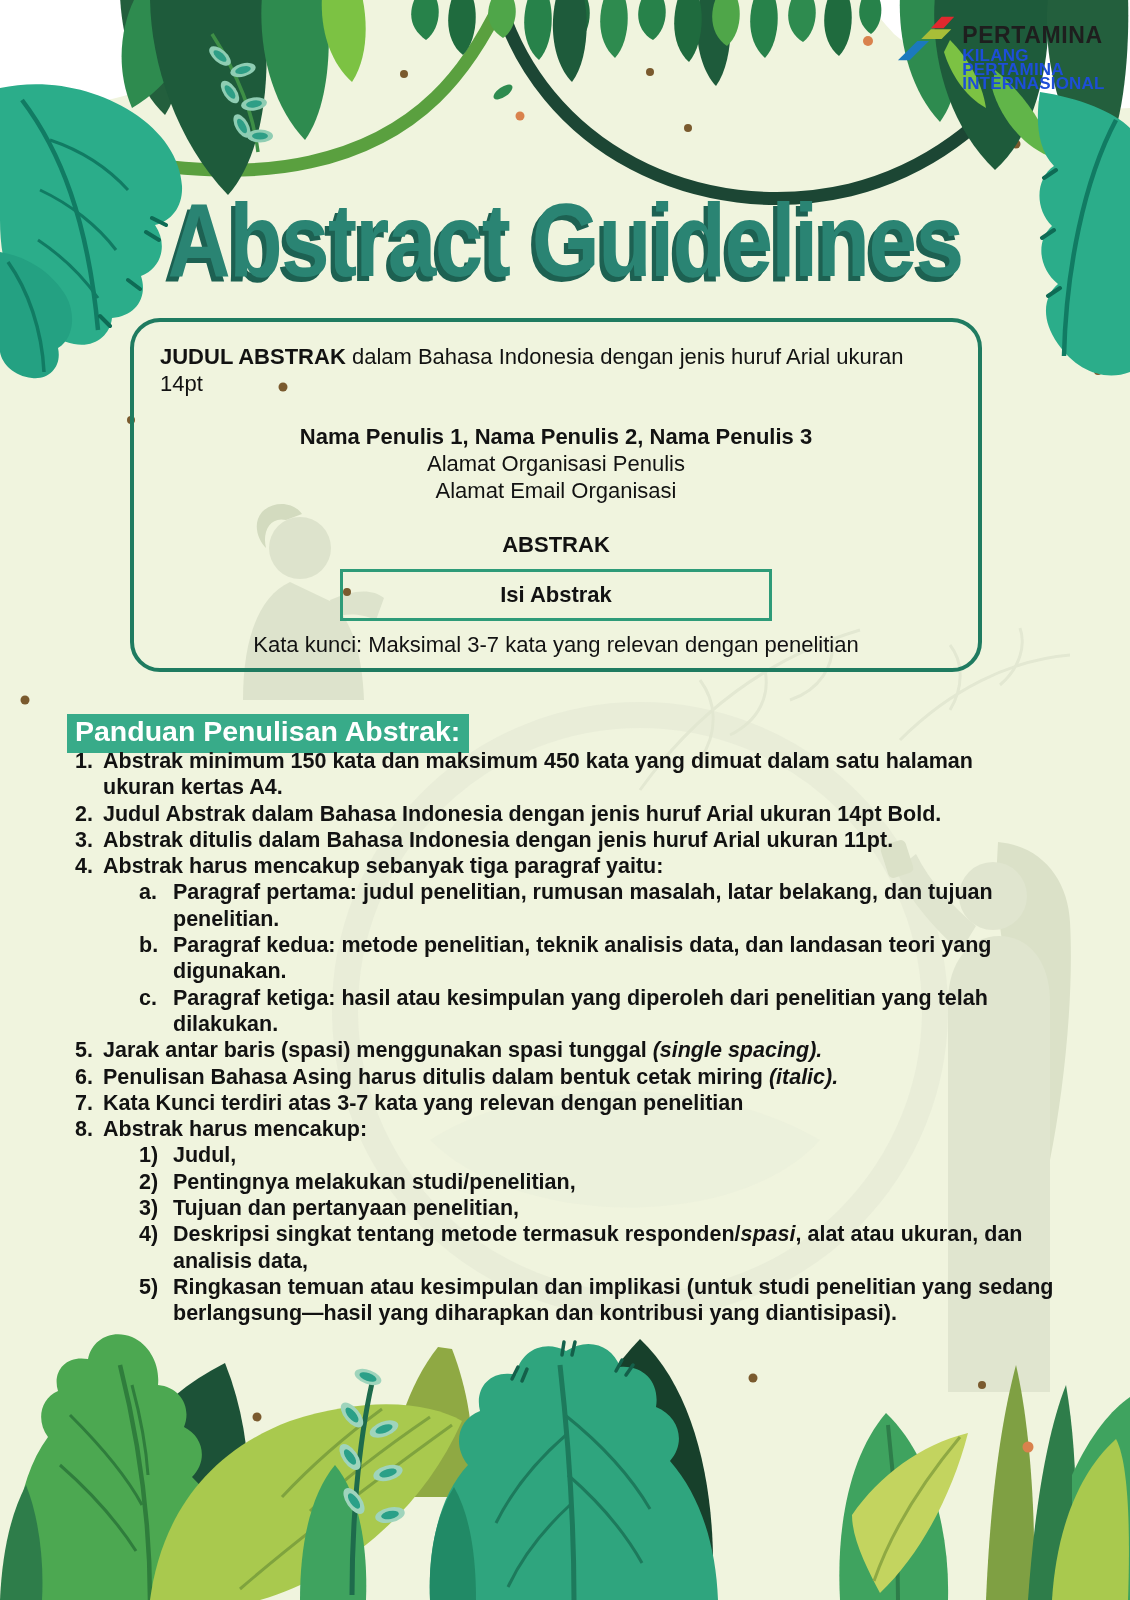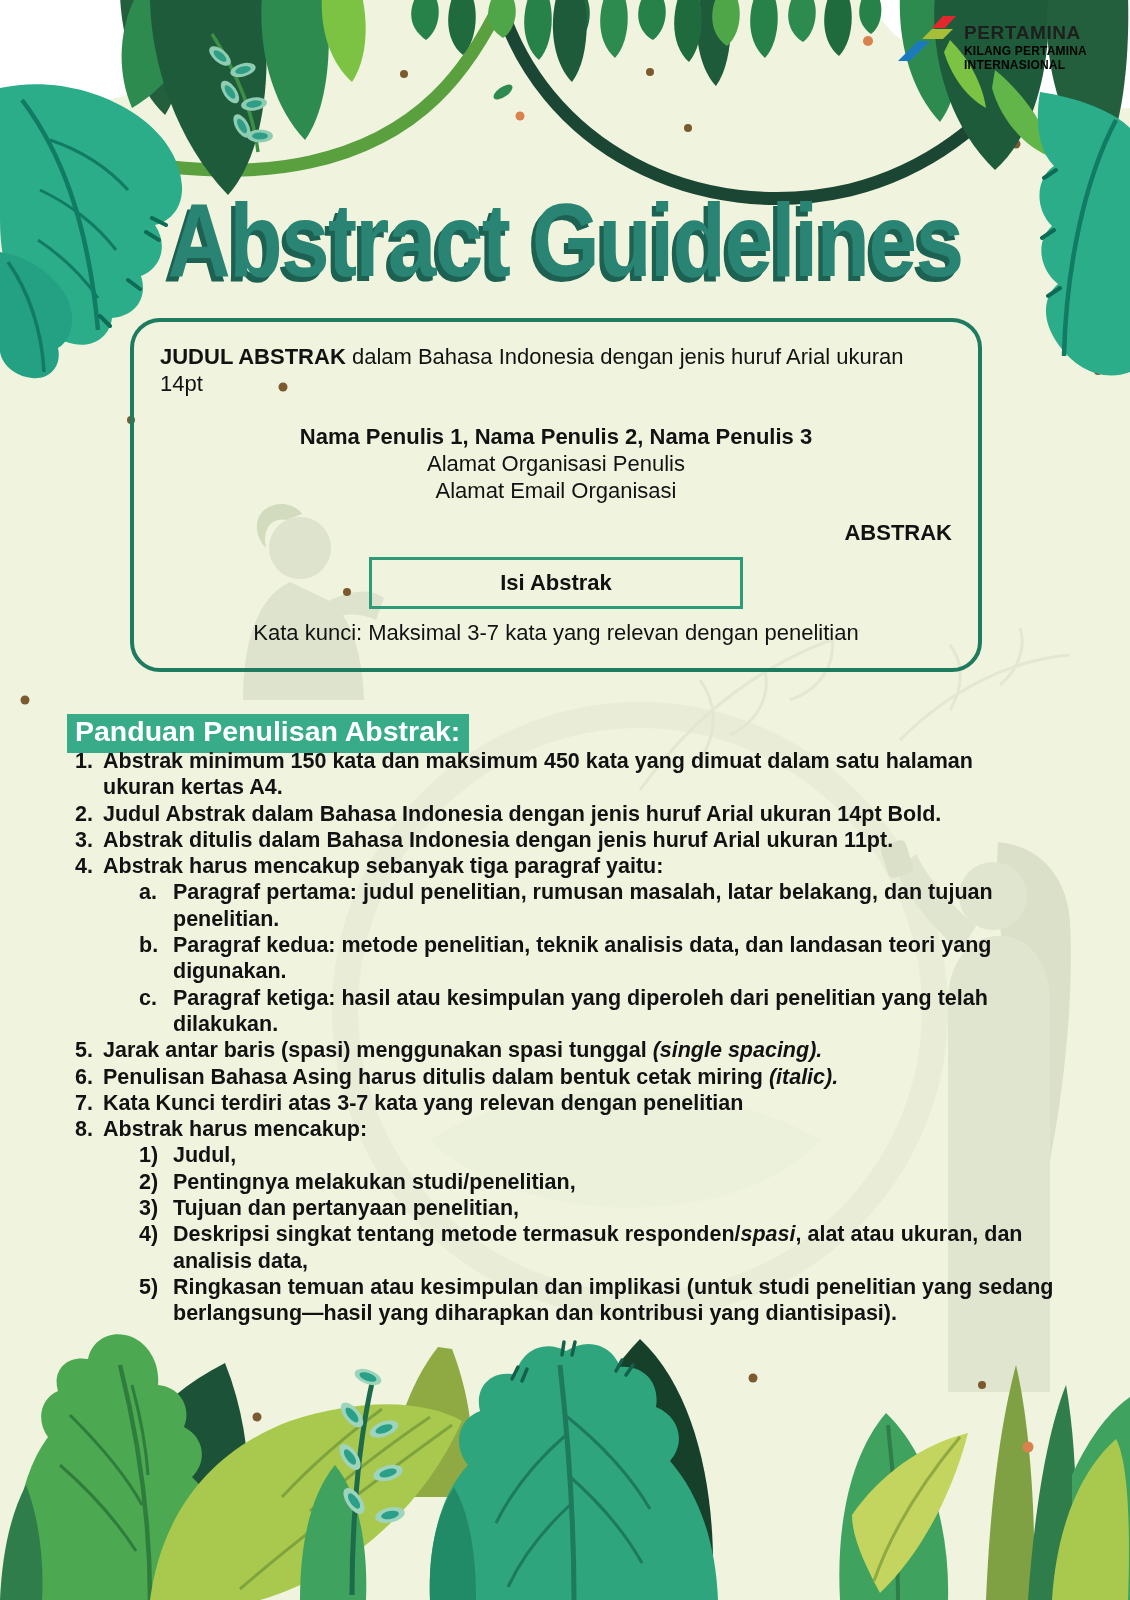--- a/index.html
+++ b/index.html
@@ -15,43 +15,43 @@
   }
   .poster *{box-sizing:border-box;}
   svg.layer{position:absolute; left:0; top:0; display:block;}
 
   
   .logo-ikms{position:absolute; left:36px; top:14px; width:156px; z-index:6;}
   .logo-ikms .tagline{margin-top:5px; font-size:7.6px; font-weight:bold; color:#3C3C3B; letter-spacing:3.1px; white-space:nowrap;}
   .logo-ikms .tagline.l2{letter-spacing:3.5px;}
   .logo-pertamina{position:absolute; left:896px; top:16px; display:flex; align-items:flex-start; gap:8px; z-index:6;}
   .logo-pertamina .ptext{padding-top:6px;}
-  .logo-pertamina .pname{font-size:19px; font-weight:800; color:#1E1E1E; letter-spacing:.6px;}
-  .logo-pertamina .psub{font-size:12px; font-weight:bold; color:#000000; line-height:14px; letter-spacing:.2px;}
+  .logo-pertamina .pname{font-size:23px; font-weight:800; color:#1E1E1E; letter-spacing:.6px;}
+  .logo-pertamina .psub{font-size:17px; font-weight:bold; color:#1d4ed8; line-height:14px; letter-spacing:.2px;}
 
   
   .title{
     position:absolute; top:182px; left:50%; margin:0; z-index:3;
     transform:translateX(-50%) scaleX(.85); transform-origin:center top;
     font-size:103px; font-weight:bold; letter-spacing:-2px; white-space:nowrap;
     color:var(--title); text-shadow:-5px 5px 0 var(--title-shadow);
   }
 
   
   .abs-box{
     position:absolute; left:130px; top:318px; width:852px; height:354px; z-index:3;
     border:4px solid var(--box-border); border-radius:30px;
     padding:21px 26px; font-size:22px; line-height:27px;
   }
   .abs-box .judul b{font-weight:bold;}
   .abs-box .centered{text-align:center;}
   .abs-box .authors{margin-top:26px; font-weight:bold;}
-  .abs-box .abstrak-h{margin-top:15px; font-weight:bold;text-align:right;}
+  .abs-box .abstrak-h{margin-top:27px; font-weight:bold;}
   .abs-box .inner{
-    width:374px; margin:11px auto 0; border:3px solid var(--inner-box-border);
+    width:432px; margin:11px auto 0; border:3px solid var(--inner-box-border);
     padding:9px 4px; text-align:center; font-weight:bold; line-height:27.5px;
   }
   .abs-box .keywords{margin-top:10px; text-align:center;}
 
   
   .chip{
     position:absolute; left:67px; top:714px; z-index:3;
     background:var(--heading-bg); color:#fff; font-size:28.5px; font-weight:bold;
     padding:1px 9px 5px 8px;
     text-align:center;

